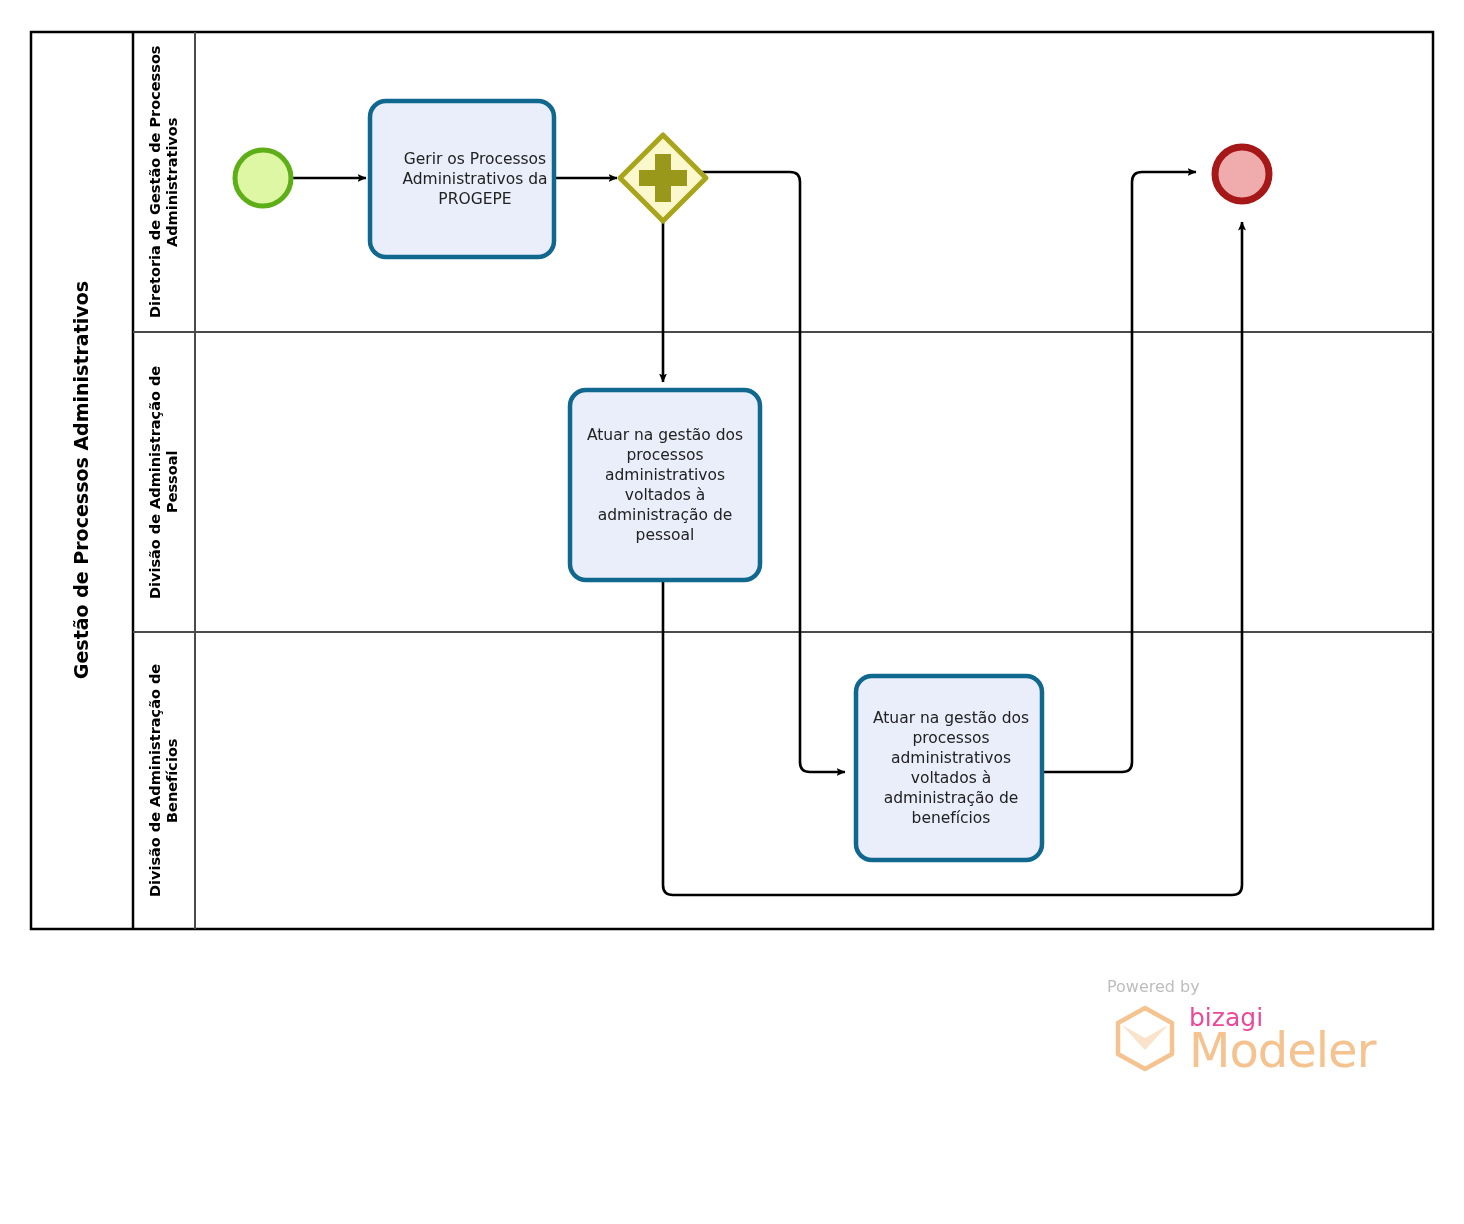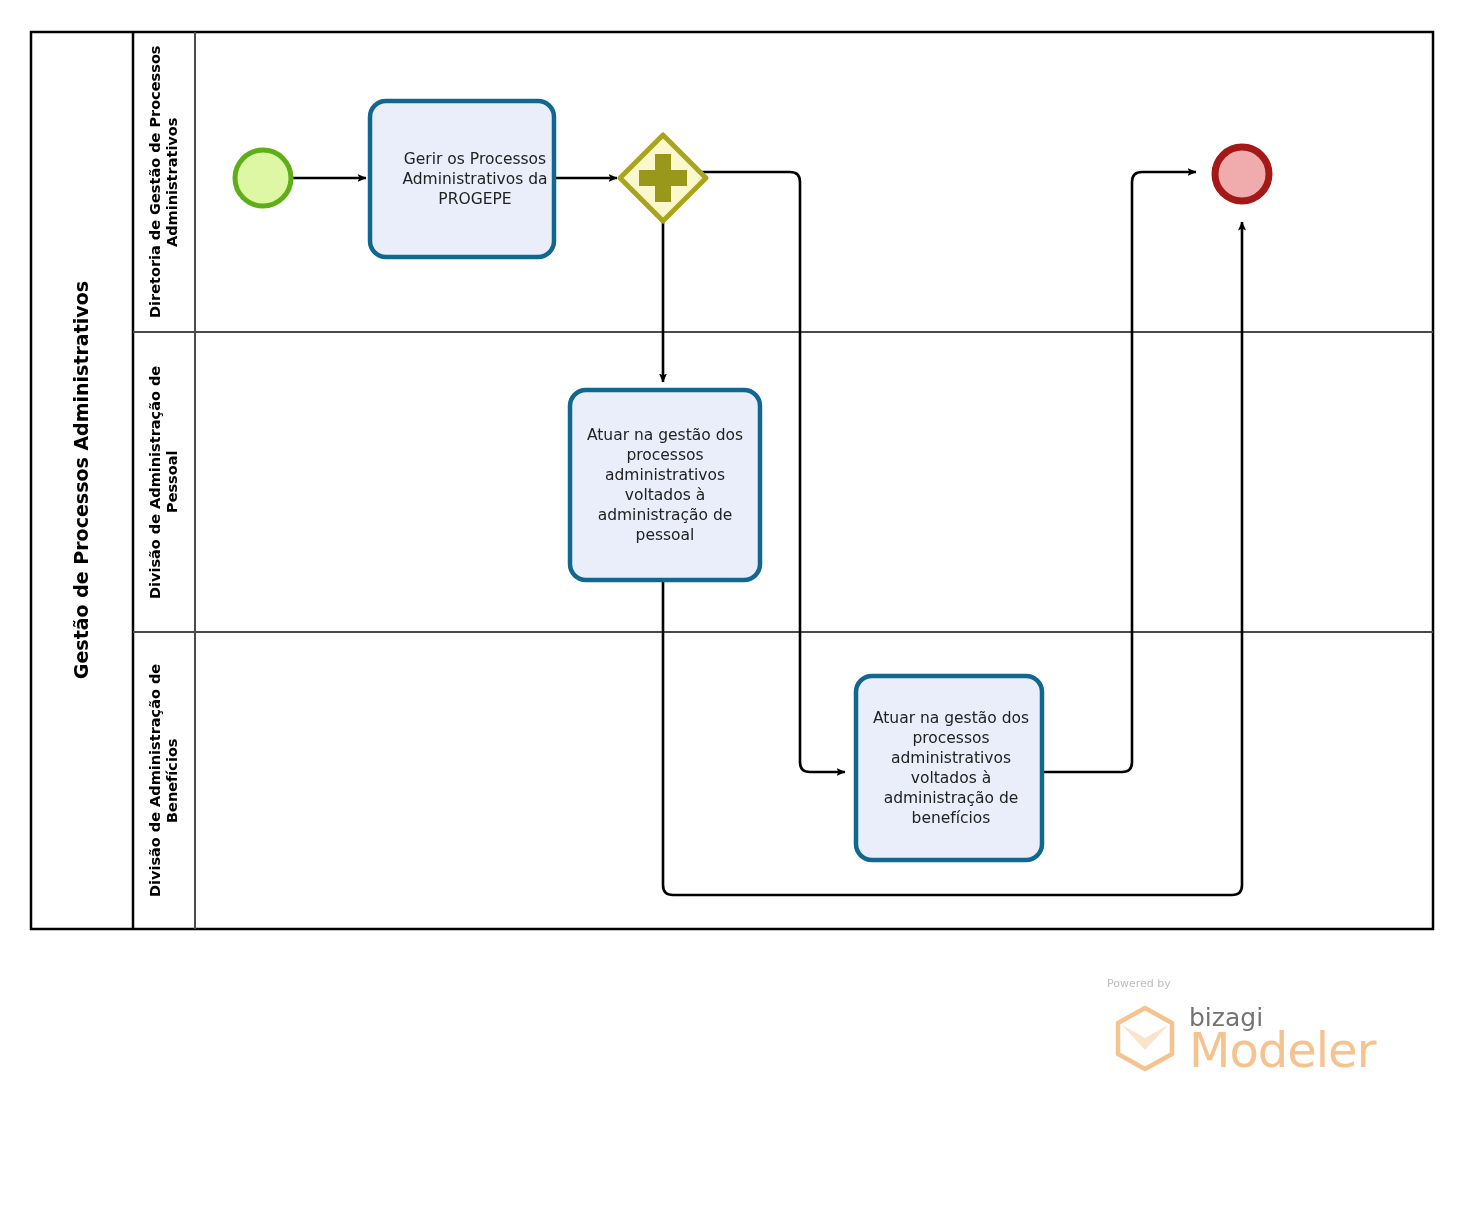--- a/index.html
+++ b/index.html
@@ -86,30 +86,30 @@
   }
   .task1-label { left: 387px; top: 103px; width: 176px; height: 152px; }
   .task2-label { left: 572px; top: 392px; width: 186px; height: 186px; }
   .task3-label { left: 858px; top: 678px; width: 186px; height: 180px; }
 
   
   .powered {
     position: absolute;
     left: 1107px;
     top: 977px;
-    font-size: 11px;
+    font-size: 16px;
     color: #bdbdbd;
     font-family: "DejaVu Sans", sans-serif;
   }
   .bizagi-word {
     position: absolute;
     left: 1189px;
     top: 1003px;
     font-size: 25px;
-    color: #737373;
+    color: #ec4899;
     letter-spacing: 0px;
     font-family: "DejaVu Sans", sans-serif;
   }
   .modeler-word {
     position: absolute;
     left: 1189px;
     top: 1022px;
     font-size: 48px;
     color: #f5c38f;
     letter-spacing: -1px;

